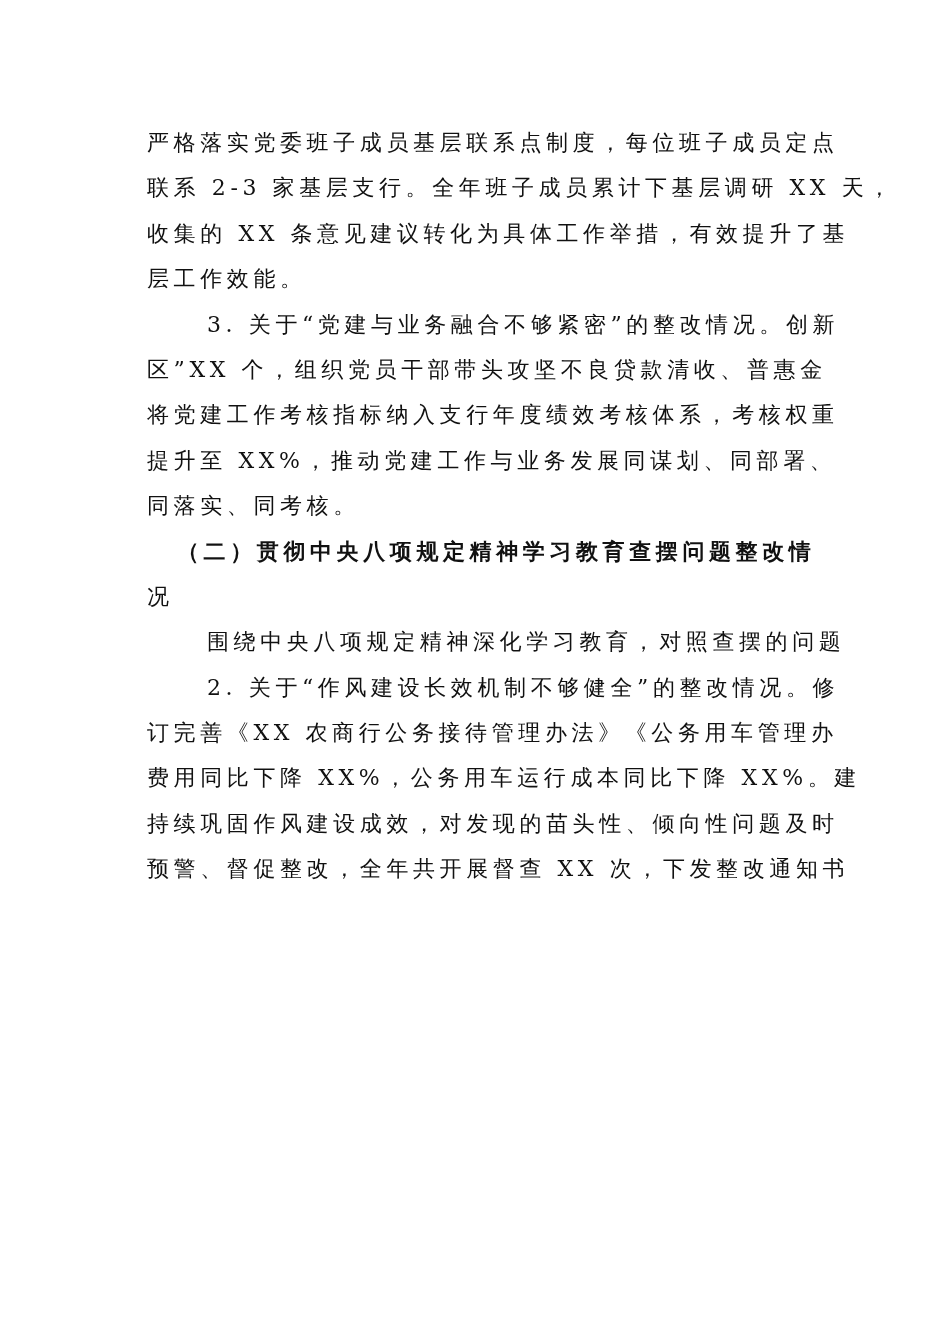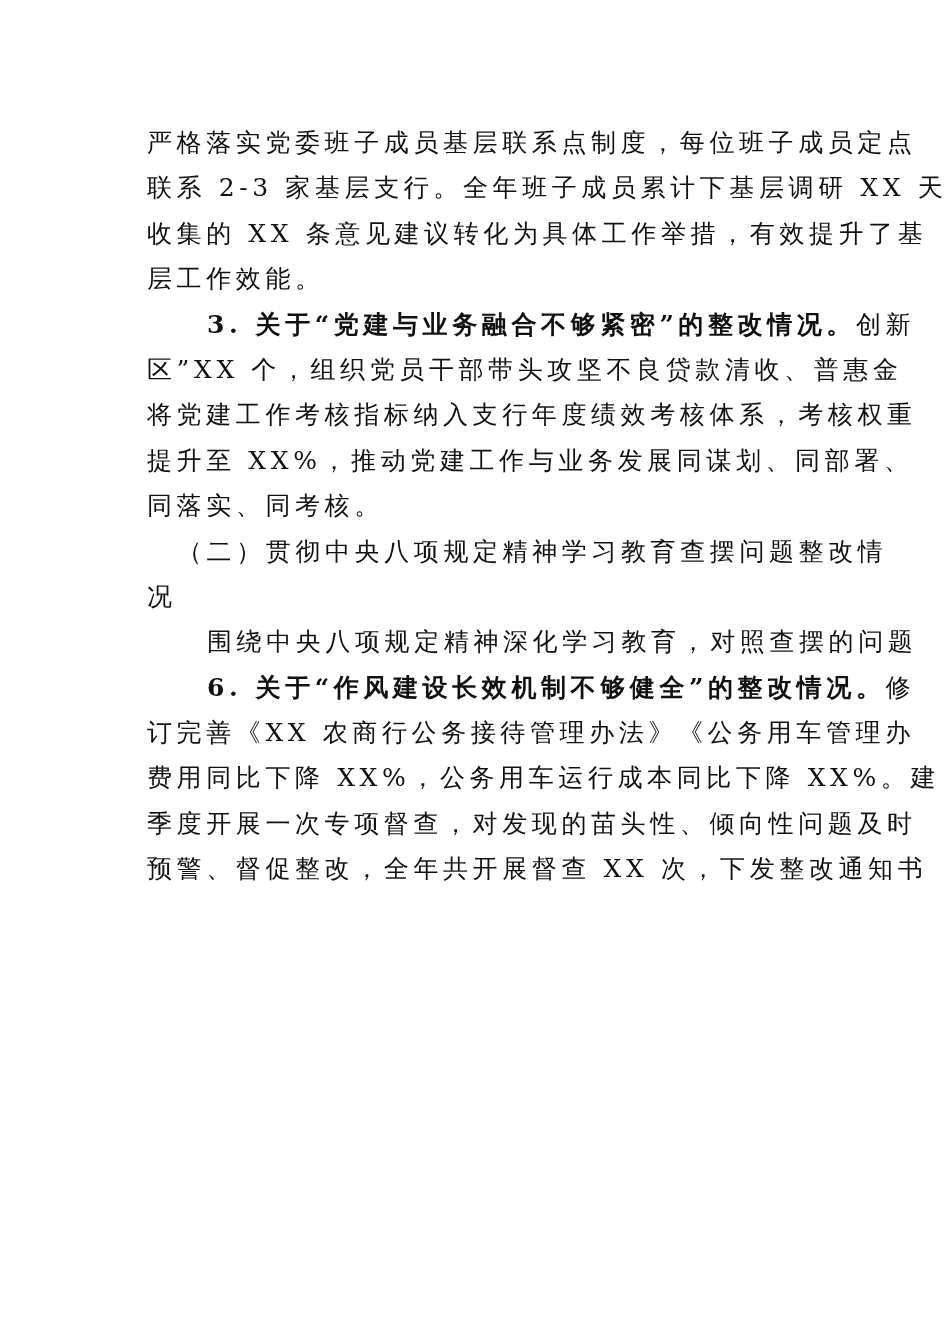--- a/index.html
+++ b/index.html
@@ -17,28 +17,28 @@
     }
     .page {
       position: absolute;
       left: 147px;
       top: 120px;
       width: 664px;
     }
     .line {
       height: 45.4px;
       line-height: 45.4px;
-      font-size: 25px;
+      font-size: 22px;
       white-space: nowrap;
       letter-spacing: 4.6px;
     }
     .indent { padding-left: 60px; }
     .indent-wide { padding-left: 60px; }
-    .bold { font-weight: bold; }
-    .heading2 { letter-spacing: 4.6px; }
+    .bold { font-weight: normal; }
+    .heading2 { letter-spacing: 4.6px; font-weight: bold; }
   </style>
 </head>
 <body>
 
 <div class="page">
   <div class="line">严格落实党委班子成员基层联系点制度，每位班子成员定点</div>
   <div class="line">联系 2-3 家基层支行。全年班子成员累计下基层调研 XX 天，</div>
   <div class="line">收集的 XX 条意见建议转化为具体工作举措，有效提升了基</div>
   <div class="line">层工作效能。</div>
 
@@ -48,19 +48,19 @@
   <div class="line">区”XX 个，组织党员干部带头攻坚不良贷款清收、普惠金</div>
   <div class="line">将党建工作考核指标纳入支行年度绩效考核体系，考核权重</div>
   <div class="line">提升至 XX%，推动党建工作与业务发展同谋划、同部署、</div>
   <div class="line">同落实、同考核。</div>
 
   <div class="line indent-wide heading2" style="padding-left:30px;">（二）贯彻中央八项规定精神学习教育查摆问题整改情</div>
   <div class="line">况</div>
   <div class="line indent">围绕中央八项规定精神深化学习教育，对照查摆的问题</div>
 
   <div class="line indent">
-    <span class="bold">6. 关于“作风建设长效机制不够健全”的整改情况。</span><span>修</span>
+    <span class="bold">2. 关于“作风建设长效机制不够健全”的整改情况。</span><span>修</span>
   </div>
   <div class="line">订完善《XX 农商行公务接待管理办法》《公务用车管理办</div>
   <div class="line">费用同比下降 XX%，公务用车运行成本同比下降 XX%。建</div>
-  <div class="line">季度开展一次专项督查，对发现的苗头性、倾向性问题及时</div>
+  <div class="line">持续巩固作风建设成效，对发现的苗头性、倾向性问题及时</div>
   <div class="line">预警、督促整改，全年共开展督查 XX 次，下发整改通知书</div>
 </div>
 
 </body></html>

